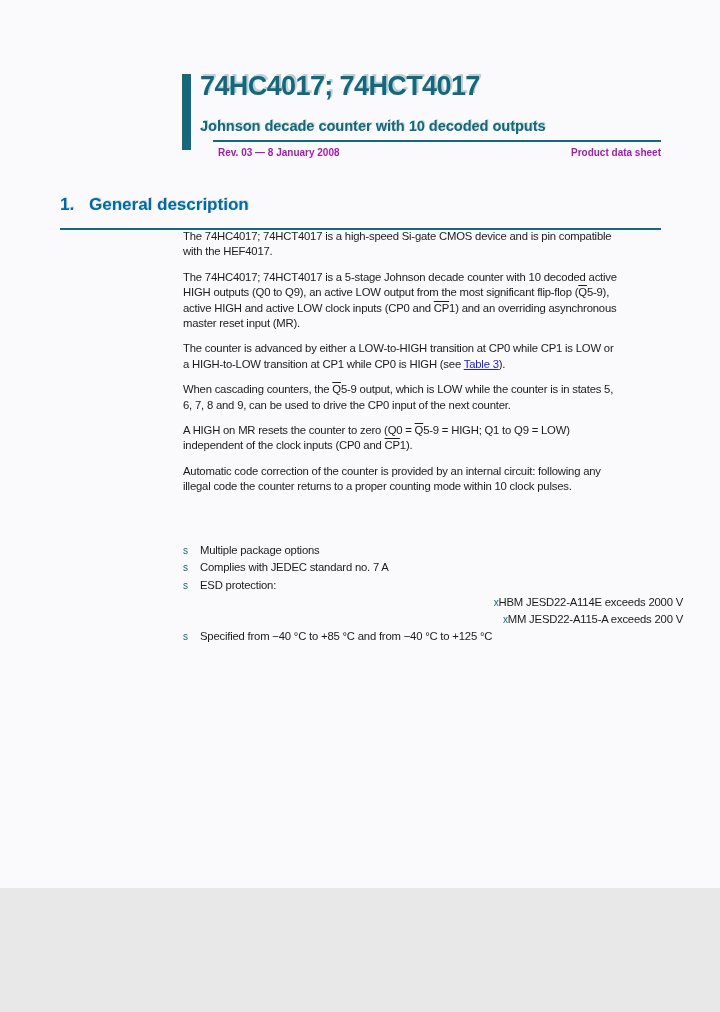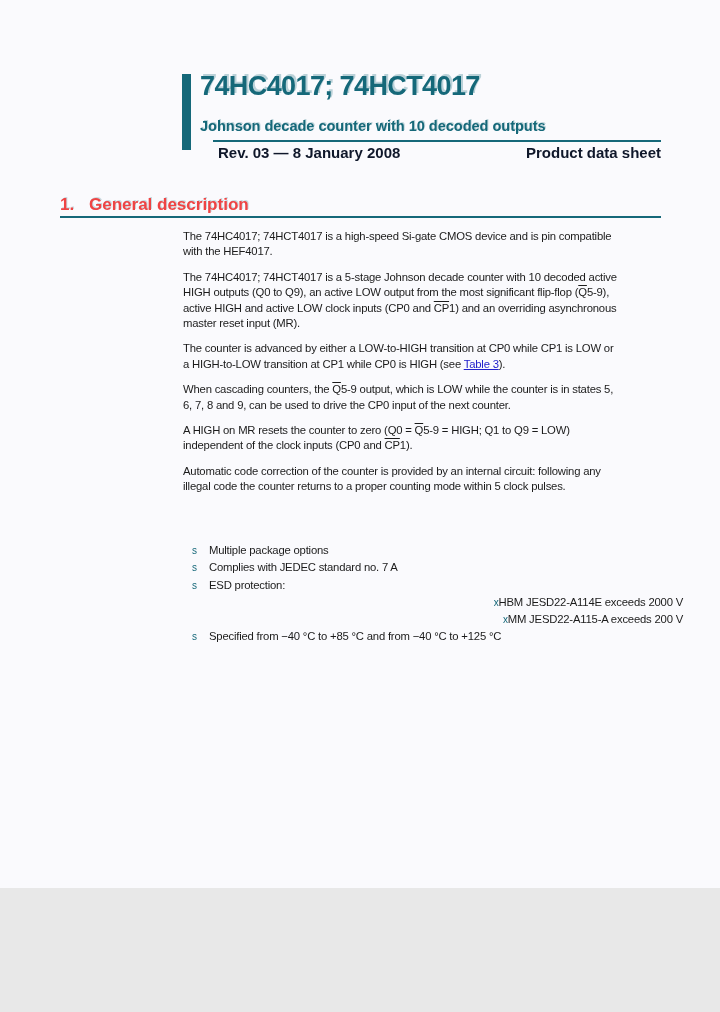--- a/index.html
+++ b/index.html
@@ -16,44 +16,44 @@
     font-size:27px;font-weight:bold;letter-spacing:-0.6px;line-height:29px;
     color:#156879;text-shadow:2px -2px 0 rgba(21,104,121,0.28);white-space:nowrap;
   }
   #doc-subtitle{
     font-size:14.5px;font-weight:bold;line-height:16px;margin-top:17px;
     color:#156879;text-shadow:1px -1px 0 rgba(21,104,121,0.25);white-space:nowrap;
   }
   #hdr-rule{height:2px;background:#156879;margin-left:13px;margin-top:6px;}
   #rev-row{
     margin-left:18px;margin-top:3px;display:flex;justify-content:space-between;
-    font-size:15px;font-weight:bold;color:#0f172a;line-height:15px;
+    font-size:10px;font-weight:bold;color:#a21caf;line-height:15px;
   }
   
   .section-head{
-    position:absolute;left:60px;width:601px;color:#ef4444;
+    position:absolute;left:60px;width:601px;color:#0369a1;
     font-size:17px;font-weight:bold;line-height:19px;
-    border-bottom:2px solid #156879;padding-bottom:2px;
+    border-bottom:2px solid #156879;padding-bottom:14px;
     text-shadow:1px -1px 0 rgba(21,104,121,0.22);
   }
   .section-head .num{display:inline-block;width:29px;}
   
   #desc-paragraphs{
     position:absolute;left:183px;top:229px;width:500px;
     font-size:11.3px;letter-spacing:-0.2px;line-height:15.4px;color:#1b1b1b;
   }
   #desc-paragraphs p{margin:0 0 10px 0;white-space:nowrap;}
   .ov{text-decoration:overline;}
   .doclink{color:#2222cc;text-decoration:underline;cursor:pointer;text-align:right;}
   
   #features-list{
     position:absolute;left:183px;top:542px;width:500px;
     font-size:11.3px;letter-spacing:-0.2px;color:#1b1b1b;
   }
-  .feat{line-height:17.3px;white-space:nowrap;margin-left:9px;}
+  .feat{line-height:17.3px;white-space:nowrap;}
   .feat .mk{
     display:inline-block;width:17px;color:#156879;font-size:10px;
   }
   .feat.level2{padding-left:18px;text-align:right;}
   
   #nxp-logo{position:absolute;left:474px;top:890px;width:230px;height:62px;text-decoration:underline;}
   .nxp-letter{
     font-family:"Liberation Sans",sans-serif;font-style:italic;font-weight:bold;
     font-size:63px;line-height:56px;mix-blend-mode:multiply;display:inline-block;
   }
@@ -84,21 +84,21 @@
   <div class="section-head" style="top:195px;">
     <span class="num">1.</span><span>General description</span>
   </div>
 
   <div id="desc-paragraphs">
       <p><span>The 74HC4017; 74HCT4017 is a high-speed Si-gate CMOS device and is pin compatible</span><br><span>with the HEF4017.</span></p>
       <p><span>The 74HC4017; 74HCT4017 is a 5-stage Johnson decade counter with 10 decoded active</span><br><span>HIGH outputs (Q0 to Q9), an active LOW output from the most significant flip-flop (</span><span class="ov">Q</span><span>5-9),</span><br><span>active HIGH and active LOW clock inputs (CP0 and </span><span class="ov">CP</span><span>1) and an overriding asynchronous</span><br><span>master reset input (MR).</span></p>
       <p><span>The counter is advanced by either a LOW-to-HIGH transition at CP0 while CP1 is LOW or</span><br><span>a HIGH-to-LOW transition at CP1 while CP0 is HIGH (see </span><a class="doclink" href="#">Table 3</a><span>).</span></p>
       <p><span>When cascading counters, the </span><span class="ov">Q</span><span>5-9 output, which is LOW while the counter is in states 5,</span><br><span>6, 7, 8 and 9, can be used to drive the CP0 input of the next counter.</span></p>
       <p><span>A HIGH on MR resets the counter to zero (Q0 = </span><span class="ov">Q</span><span>5-9 = HIGH; Q1 to Q9 = LOW)</span><br><span>independent of the clock inputs (CP0 and </span><span class="ov">CP</span><span>1).</span></p>
-      <p><span>Automatic code correction of the counter is provided by an internal circuit: following any</span><br><span>illegal code the counter returns to a proper counting mode within 5 clock pulses.</span></p>
+      <p><span>Automatic code correction of the counter is provided by an internal circuit: following any</span><br><span>illegal code the counter returns to a proper counting mode within 10 clock pulses.</span></p>
     </div>
 
 
   <div id="features-list">
       <div class="feat level1"><span class="mk">s</span><span>Multiple package options</span></div>
       <div class="feat level1"><span class="mk">s</span><span>Complies with JEDEC standard no. 7 A</span></div>
       <div class="feat level1"><span class="mk">s</span><span>ESD protection:</span></div>
       <div class="feat level2"><span class="mk">x</span><span>HBM JESD22-A114E exceeds 2000 V</span></div>
       <div class="feat level2"><span class="mk">x</span><span>MM JESD22-A115-A exceeds 200 V</span></div>
       <div class="feat level1"><span class="mk">s</span><span>Specified from −40 °C to +85 °C and from −40 °C to +125 °C</span></div>

